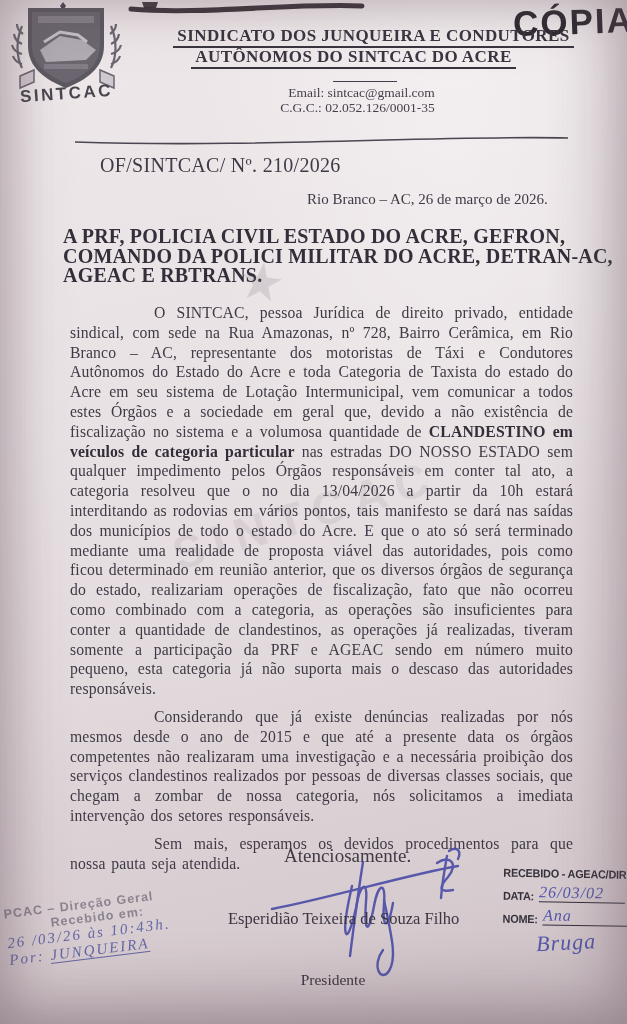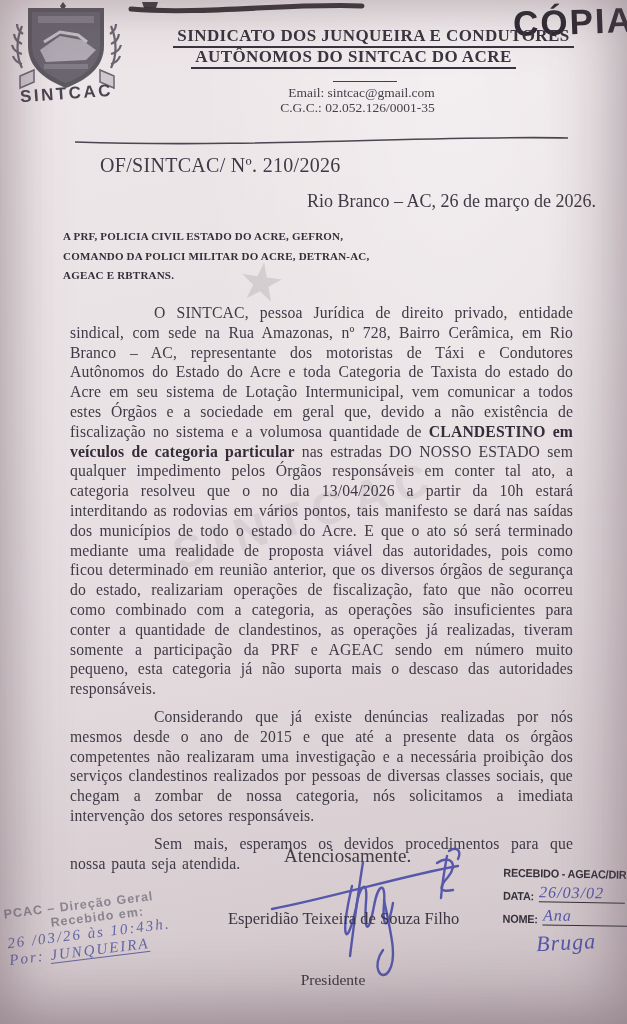--- a/index.html
+++ b/index.html
@@ -25,22 +25,22 @@
   .email{top:85px;padding-left:48px;}
   .cgc{top:100px;padding-left:44px;}
   
   .logo{top:2px;left:8px;width:120px;height:118px;}
   .logo-label{position:absolute;top:82px;left:12px;font-family:"Liberation Sans",sans-serif;
     font-weight:bold;font-size:17px;letter-spacing:2.5px;color:#4a4650;transform:rotate(-4deg);}
   
   .rule-svg{top:0;left:0;pointer-events:none;}
   
   .ref{top:154px;left:100px;font-size:20px;color:#3f3a45;letter-spacing:.3px;}
-  .dateline{top:191px;left:307px;font-size:18px;color:#3f3a45;white-space:nowrap;}
-  .addressee{top:227px;left:63px;font-weight:bold;font-size:11px;line-height:19.5px;
+  .dateline{top:191px;left:307px;font-size:15px;color:#3f3a45;white-space:nowrap;}
+  .addressee{top:227px;left:63px;font-weight:bold;font-size:20px;line-height:19.5px;
     color:#332e39;letter-spacing:.2px;white-space:nowrap;}
   .body-text{top:295px;left:62px;width:519px;font-size:15.7px;line-height:19.8px;
     color:#3f3a45;text-align:justify;letter-spacing:.15px;word-spacing:1.5px;}
   .body-text p{margin:8px;text-indent:84px;}
   .body-text .b{font-weight:bold;color:#322d38;}
   .closing{top:845px;left:284px;font-size:19px;color:#3f3a45;}
   .signer-name{top:909px;left:228px;width:210px;text-align:center;font-size:16.5px;color:#3b3641;white-space:nowrap;}
   .signer-title{top:931px;left:228px;width:210px;text-align:center;font-size:15.5px;color:#3b3641;margin-top:40px;}
   
   .wm-star{top:252px;left:238px;font-size:52px;color:rgba(110,100,112,.18);transform:rotate(8deg);}

